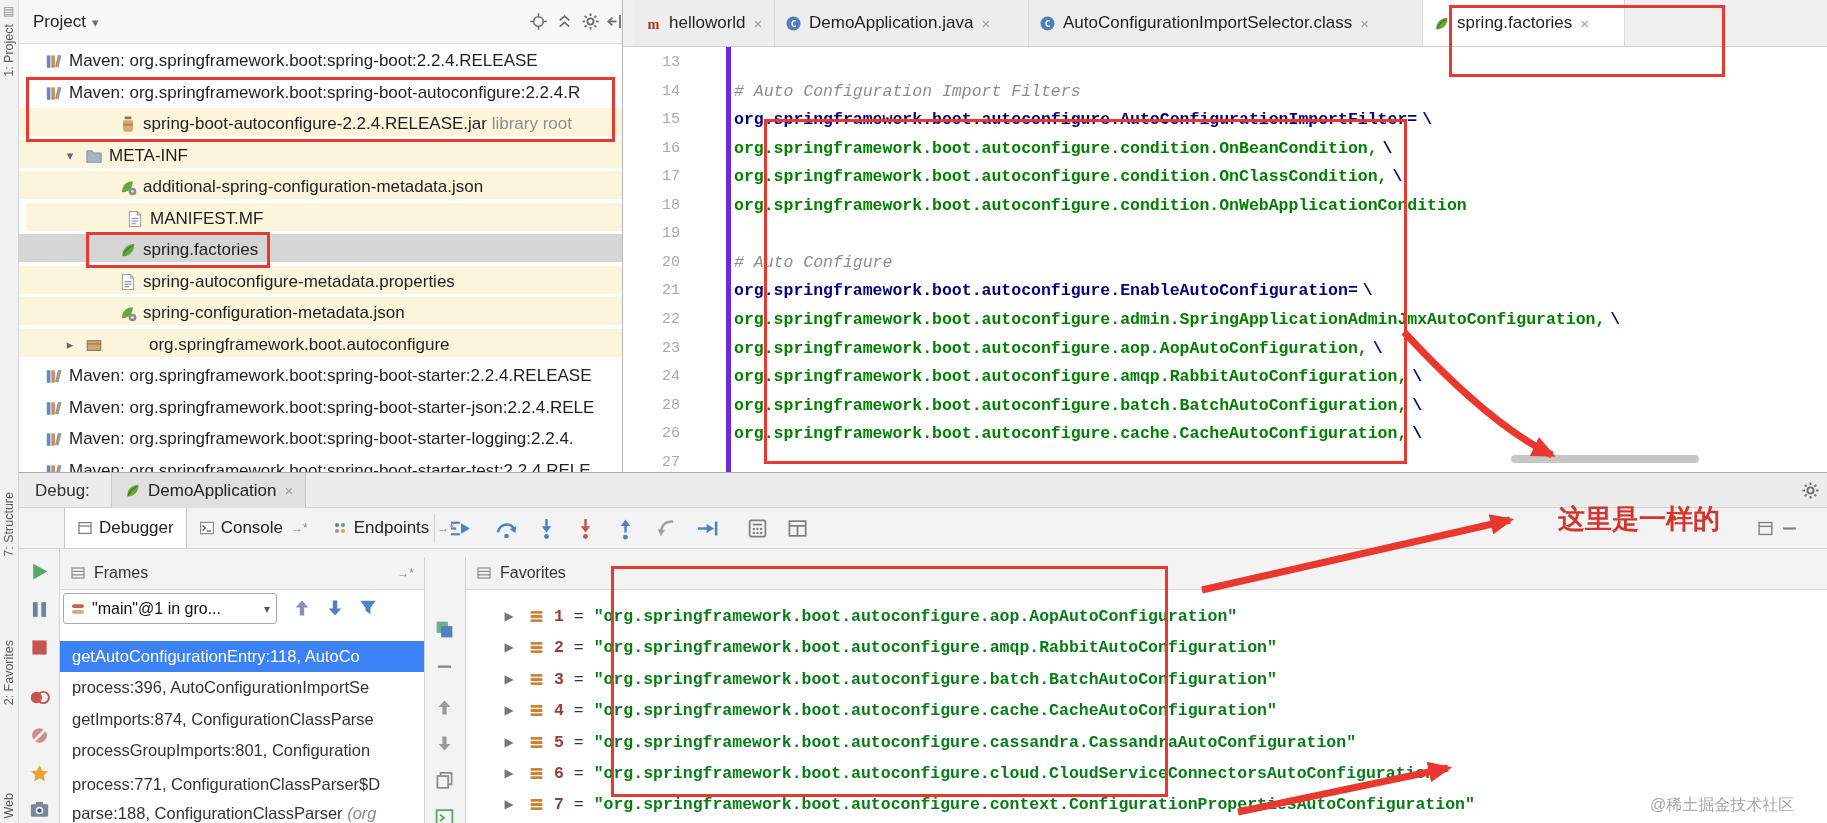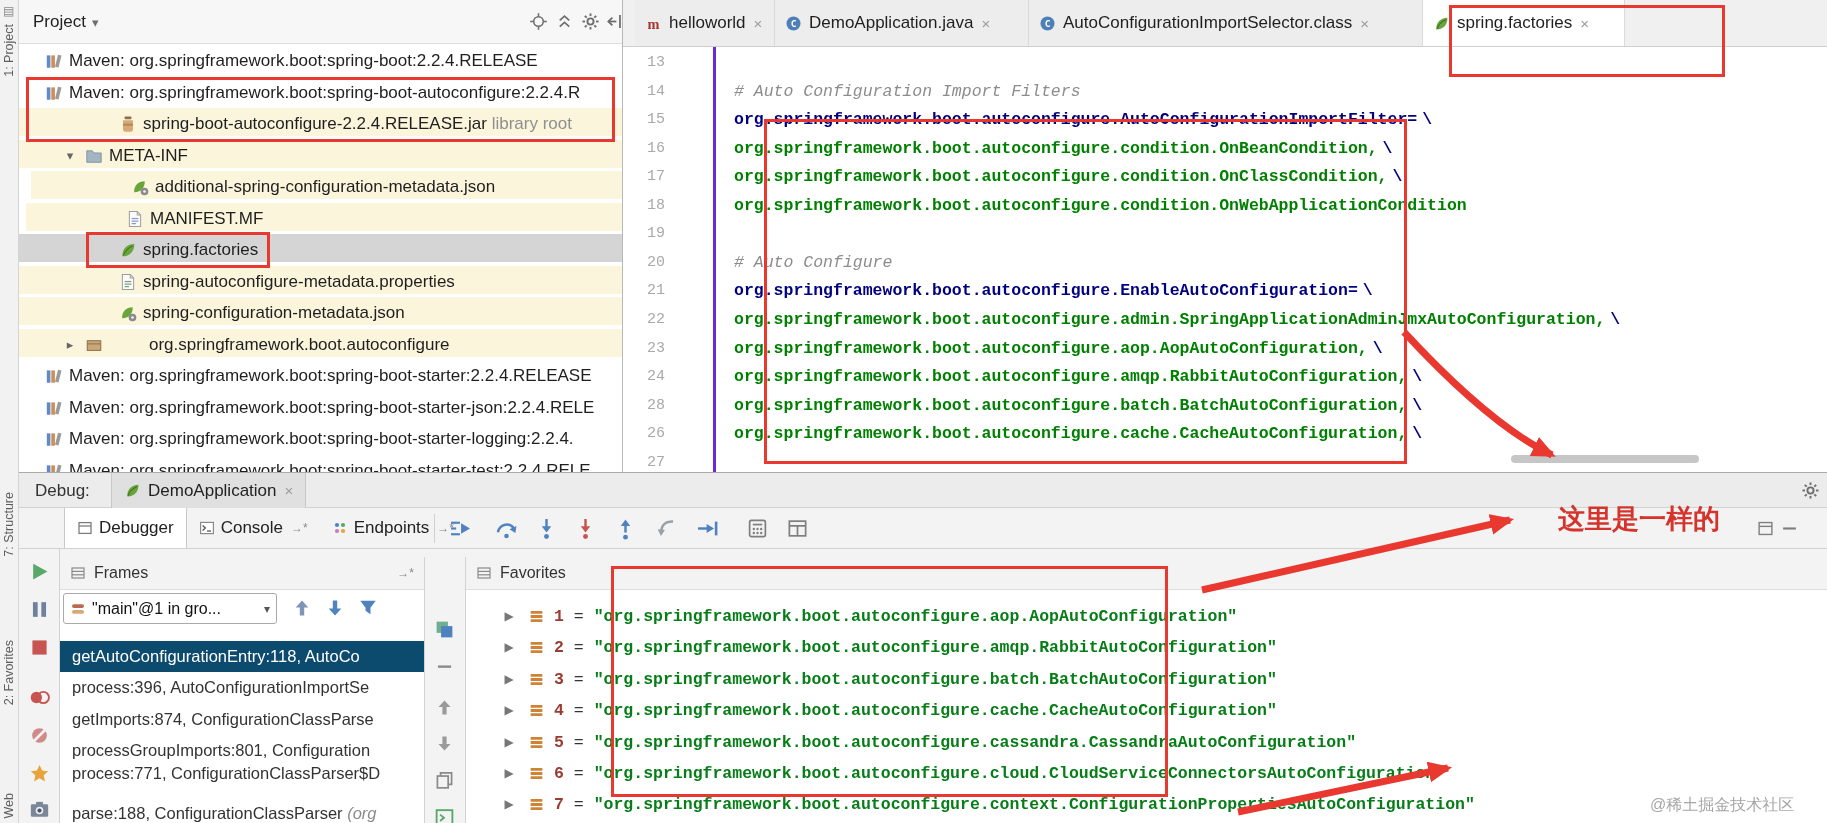--- a/index.html
+++ b/index.html
@@ -25,21 +25,21 @@
   .tchev{position:absolute;top:0;width:18px;height:31.5px;line-height:31.5px;text-align:center;color:#676767;font-size:13px}
   .tlabel{position:absolute;top:0;right:2px;height:31.5px;line-height:31.5px;font-size:17px;color:#1F1F1F;white-space:nowrap;overflow:hidden}
   .tsuffix{color:#8F8F8F}
 
   
   #editor{position:absolute;left:623px;top:0;width:1204px;height:472px;background:#fff;overflow:hidden}
   #editor-tabs{position:absolute;left:0;top:0;width:100%;height:47px;background:#F0F0F0;border-bottom:1px solid #CFCFCF;display:flex;padding-left:12px}
   .etab{display:flex;align-items:center;gap:7px;padding:0 10px;height:46px;font-size:17px;color:#1F1F1F;border-right:1px solid #DADADA;background:#EDEDED;overflow:hidden;white-space:nowrap}
   .etab.active{background:#FFFFFF}
   .etx{color:#9B9B9B;font-size:15px;margin-left:1px}
-  #gutter{position:absolute;left:1px;top:47px;width:92px;height:425px;background:#fff;border-right:3px solid #6d28d9}
+  #gutter{position:absolute;left:16px;top:47px;width:92px;height:425px;background:#fff;border-right:5px solid #6d28d9}
   .lnum{position:absolute;left:0;width:41px;text-align:right;font-family:"Liberation Mono",monospace;font-size:15px;color:#A9A9A9;line-height:28.55px;height:28.55px}
   #code{position:absolute;left:108px;top:47px;right:0;height:425px;font-family:"Liberation Mono",monospace;font-weight:700;font-size:16.5px}
   .cline{position:absolute;left:3px;height:28.55px;line-height:28.55px;white-space:pre}
   .cline .k{color:#000080}
   .cline .v{color:#008000}
   .cline .cm{color:#8C8C8C;font-style:italic;font-weight:400}
   .cline .bs{color:#000080;margin-left:5px}
   #hscroll{position:absolute;left:888px;top:455px;width:188px;height:8px;background:#C6C6C6;border-radius:4px}
 
   
@@ -55,21 +55,21 @@
   #tsep{position:absolute;left:415px;top:6px;width:1px;height:29px;background:#D0D0D0}
   #dbody{position:absolute;left:0;top:76px;right:0;bottom:0}
   #dleft{position:absolute;left:0;top:0;width:41px;height:100%;border-right:1px solid #D2D2D2;background:#F3F3F3}
   #frames{position:absolute;left:41px;top:8px;width:365px;height:267px;background:#fff;border-right:1px solid #D2D2D2;overflow:hidden}
   .phdr{height:33px;background:#F3F3F3;border-bottom:1px solid #DDDDDD;display:flex;align-items:center;gap:8px;padding:0 10px;font-size:16px;color:#333}
   .phdr .sp{margin-left:auto;color:#8A8A8A;font-size:12px}
   #fdrop{position:absolute;left:3px;top:36px;width:214px;height:31px;background:#fff;border:1px solid #A9A9A9;border-radius:3px;display:flex;align-items:center;gap:6px;padding:0 6px;font-size:16px;color:#111;overflow:hidden;white-space:nowrap}
   #fdrop .dc{margin-left:auto;color:#555;font-size:12px}
   .fnav{position:absolute;top:40px;width:22px;height:22px}
   .frow{position:absolute;left:0;width:100%;height:31px;line-height:31px;font-size:16.5px;color:#333;padding-left:12px;white-space:nowrap;overflow:hidden}
-  .frow.sel{background:#0c4a6e;color:#fff}
+  .frow.sel{background:#3b82f6;color:#fff}
   .frow .det{color:#8A8A8A;font-style:italic}
   #midstrip{position:absolute;left:406px;top:8px;width:41px;height:267px;background:#F3F3F3;border-right:1px solid #D2D2D2}
   #variables{position:absolute;left:447px;top:8px;right:0;height:267px;background:#fff;overflow:hidden}
   .vrow{position:absolute;left:0;width:100%;height:31px}
   .vchev{position:absolute;left:35px;top:0;width:16px;height:31px;line-height:31px;text-align:center;color:#777;font-size:12px}
   .vtext{position:absolute;left:88px;top:0;height:31px;line-height:31px;font-family:"Liberation Mono",monospace;font-size:16.5px;white-space:nowrap}
   .vidx{color:#9B3B30;font-weight:700}
   .veq{color:#333}
   .vval{color:#067D17;font-weight:700}
 
@@ -170,21 +170,21 @@
         </div>
         <div class="trow cream" style="top: 139.5px;">
           <span class="tchev" style="left: 42px;">▾</span>
           <span class="ic abs" style="width: 18px; height: 18px; left: 66px; top: 7px;">
             <svg viewBox="0 0 16 16">
               <path d="M1.6 3.4 h4.9 l1.5 1.9 h6.4 v8.3 h-12.8 Z" fill="#A3B5C1" stroke="#7E929E" stroke-width="0.8"></path>
             </svg>
           </span>
           <span class="tlabel" style="left: 90px;">META-INF</span>
         </div>
-        <div class="trow cream" style="top: 171px; margin-left: 12px;">
+        <div class="trow cream" style="top: 171px;">
           <span class="ic abs" style="width: 18px; height: 18px; left: 100px; top: 7px;">
             <svg viewBox="0 0 16 16">
               <path d="M2.8 12.6 C2.4 7 6.6 2.8 12.2 2.9 C12.5 8.7 8.4 12.9 2.8 12.6 Z" fill="#68A63C"></path>
               <circle cx="12" cy="12" r="3.4" fill="#8A8A8A"></circle>
               <circle cx="12" cy="12" r="1.2" fill="#F3F3F3"></circle>
             </svg>
           </span>
           <span class="tlabel" style="left: 124px;">additional-spring-configuration-metadata.json</span>
         </div>
         <div class="trow cream" style="top: 202.5px; margin-left: 7px;">
@@ -579,21 +579,21 @@
             </span>
           <span>"main"@1 in gro...</span>
           <span class="dc">▾</span>
         </div>
         <span id="fnav-icons"></span>
         <div id="frames-rows">
             <div class="frow sel" style="top: 84px;"><span>getAutoConfigurationEntry:118, AutoCo</span></div>
             <div class="frow" style="top: 115.4px;"><span>process:396, AutoConfigurationImportSe</span></div>
             <div class="frow" style="top: 146.8px;"><span>getImports:874, ConfigurationClassParse</span></div>
             <div class="frow" style="top: 178.2px;"><span>processGroupImports:801, Configuration</span></div>
-            <div class="frow" style="top: 201px;"><span>process:771, ConfigurationClassParser$D</span></div>
+            <div class="frow" style="top: 212px;"><span>process:771, ConfigurationClassParser$D</span></div>
             <div class="frow" style="top: 241px;"><span>parse:188, ConfigurationClassParser </span><span class="det">(org</span></div>
           </div>
       <span class="ic abs fnav" style="width: 22px; height: 22px; left: 231px;">
             <svg viewBox="0 0 16 16">
               <path d="M8 2.6 L12.6 7.6 H9.6 V13.4 H6.4 V7.6 H3.4 Z" fill="#7E95B9"></path>
             </svg>
           </span><span class="ic abs fnav" style="width: 22px; height: 22px; left: 264px;">
             <svg viewBox="0 0 16 16">
               <path d="M8 13.4 L3.4 8.4 H6.4 V2.6 H9.6 V8.4 H12.6 Z" fill="#4E83C0"></path>
             </svg>

